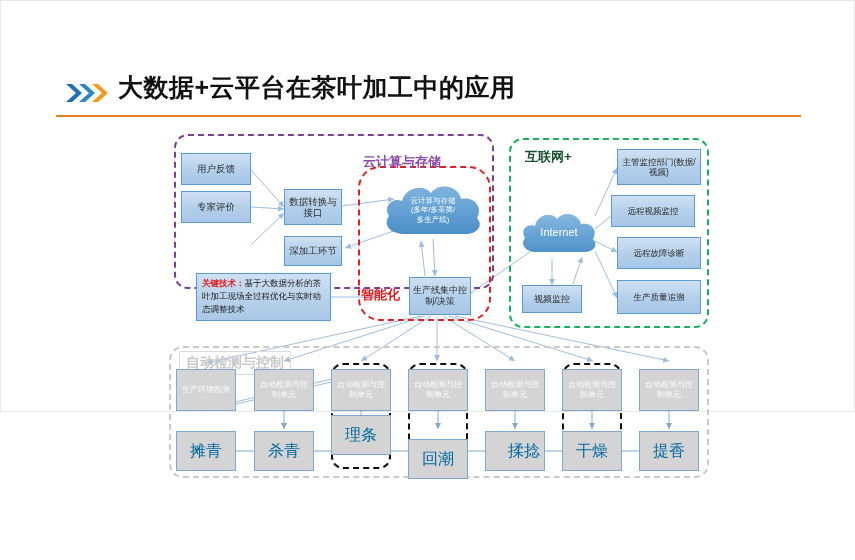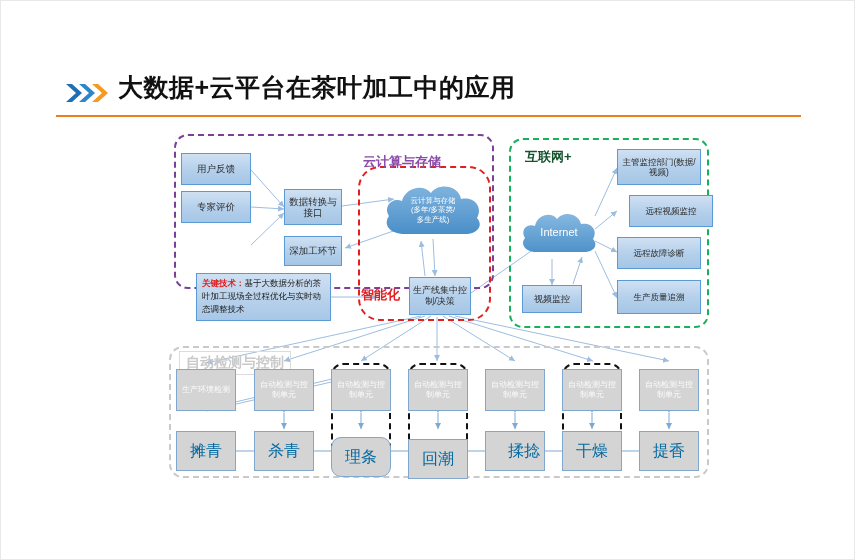--- a/index.html
+++ b/index.html
@@ -1,18 +1,18 @@
 <!DOCTYPE html>
 <html><head>
 <meta charset="utf-8">
 <style>
   html,body{margin:0;padding:0;background:#ffffff;}
   body{width:855px;height:560px;position:relative;overflow:hidden;
        font-family:"Liberation Sans","DejaVu Sans",sans-serif;}
-  .slide{position:absolute;left:0;top:0;width:855px;height:560px;background:#fff;
+  .slide{position:absolute;left:0;top:0;width:855px;height:412px;background:#fff;
          border:1px solid #e8e8e8;box-sizing:border-box;}
 
   
   .title-bar{position:absolute;left:55px;top:68px;width:745px;height:48px;}
   .chevs{position:absolute;left:8px;top:12px;width:52px;height:24px;}
   .title-text{position:absolute;left:62px;top:-2px;font-size:25px;font-weight:bold;
               color:#111;letter-spacing:0.5px;white-space:nowrap;line-height:40px;}
   .title-rule{position:absolute;left:55px;top:114px;width:745px;height:2px;background:#E8801B;}
 
   
@@ -207,21 +207,21 @@
   </div>
 
   <div class="box" style="left:521px;top:284px;width:60px;height:28px;font-size:9px;">
     <span>视频监控</span>
     </div>
 
   <div class="box" style="left:616px;top:148px;width:84px;height:36px;font-size:8.5px;">
     <span>主管监控部门(数据/视频)</span>
     </div>
 
-  <div class="box" style="left:628px;top:194px;width:84px;height:32px;font-size:8.5px;">
+  <div class="box" style="left:610px;top:194px;width:84px;height:32px;font-size:8.5px;">
     <span>远程视频监控</span>
     </div>
 
   <div class="box" style="left:616px;top:236px;width:84px;height:32px;font-size:8.5px;">
     <span>远程故障诊断</span>
     </div>
 
   <div class="box" style="left:616px;top:279px;width:84px;height:34px;font-size:8.5px;">
     <span>生产质量追溯</span>
     </div>
@@ -255,21 +255,21 @@
   <div class="gbox small" style="left:638px;top:368px;width:60px;height:42px;">
     <span>自动检测与控制单元</span>
     </div>
 
   <div class="gbox step" style="left:175px;top:430px;width:60px;height:40px;">
     <span>摊青</span>
     </div>
   <div class="gbox step" style="left:253px;top:430px;width:60px;height:40px;">
     <span>杀青</span>
     </div>
-  <div class="gbox step" style="left:330px;top:436px;width:60px;height:40px;border-radius:10px;">
+  <div class="gbox step" style="left:330px;top:414px;width:60px;height:40px;">
     <span>理条</span>
     </div>
   <div class="gbox step" style="left:407px;top:430px;width:60px;height:40px;margin-top:8px;">
     <span>回潮</span>
     </div>
   <div class="gbox step" style="left:484px;top:430px;width:60px;height:40px;padding-left:20px;">
     <span>揉捻</span>
     </div>
   <div class="gbox step" style="left:561px;top:430px;width:60px;height:40px;">
     <span>干燥</span>

